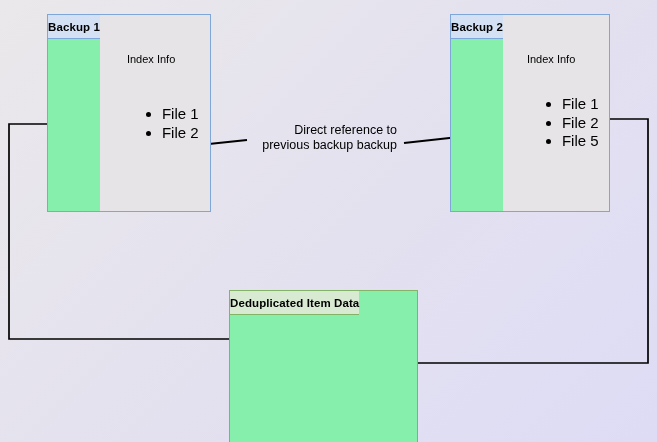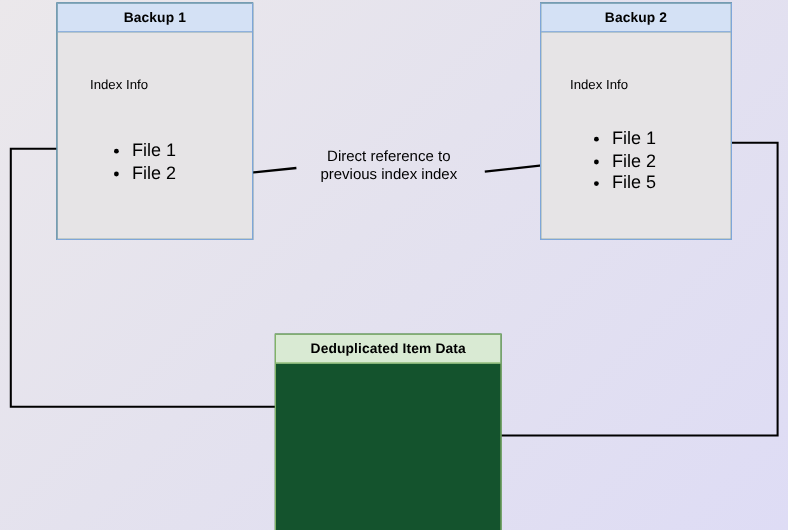--- a/index.html
+++ b/index.html
@@ -25,23 +25,24 @@
     left: 0;
     top: 0;
     width: 657px;
     height: 442px;
     pointer-events: none;
   }
   .box {
     position: absolute;
     box-sizing: border-box;
     border: 1.5px solid #7ea6d9;
-    background: #14532d;
+    background: #86efac;
     display: flex;
-    flex-direction: column;
+    flex-direction: row;
+    margin-top: 12px;
   }
   .box.green {
     border-color: #82b366;
   }
   .box-header {
     box-sizing: border-box;
     height: 24px;
     background: #d4e1f5;
     border-bottom: 1.5px solid #7ea6d9;
     display: flex;
@@ -80,21 +81,21 @@
     white-space: nowrap;
   }
   ul.file-list.dedup li {
     line-height: 22px;
   }
   .edge-label {
     position: absolute;
     font-size: 12.5px;
     line-height: 15px;
     color: #000;
-    text-align: center;
+    text-align: right;
     white-space: nowrap;
   }
 
   
   #backup1 { left: 47px;  top: 2px;   width: 164px; height: 198px; }
   #backup2 { left: 450px; top: 2px;   width: 160px; height: 198px; justify-content: center; }
   #dedup   { left: 229px; top: 278px; width: 189px; height: 180px; }
 
   #backup1 .box-title { left: 27px; top: 38px; }
   #backup2 .box-title { left: 24px; top: 38px; }
@@ -147,16 +148,16 @@
       </ul>
     </div>
   </div>
 
   <div class="box green" id="dedup">
     <div class="box-header">Deduplicated Item Data</div>
   </div>
 
   <div class="edge-label" id="edge-label-1">
     <div>Direct reference to</div>
-    <div>previous index index</div>
+    <div>previous backup backup</div>
   </div>
 
 </div>
 
 </body></html>

